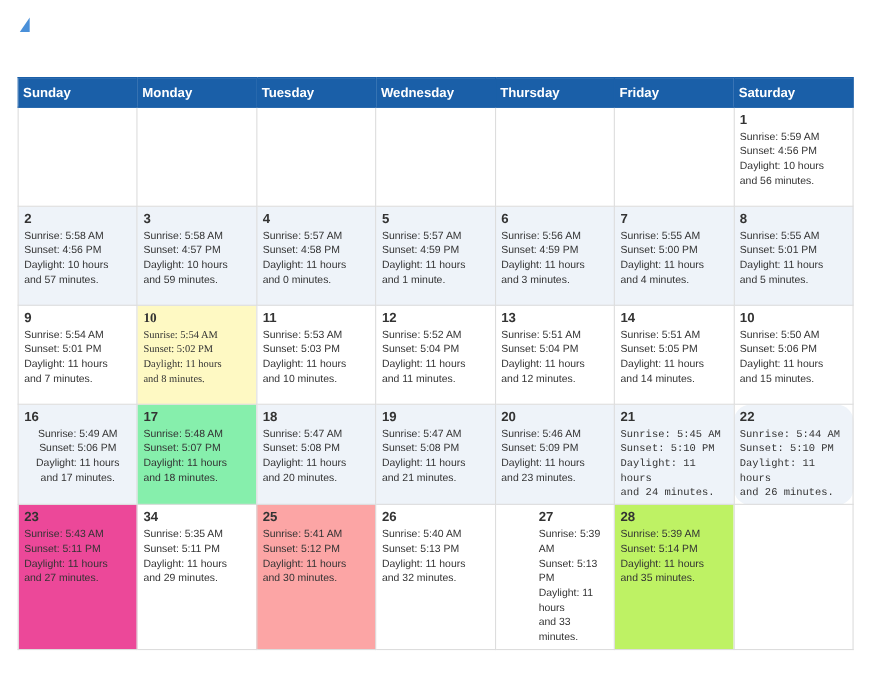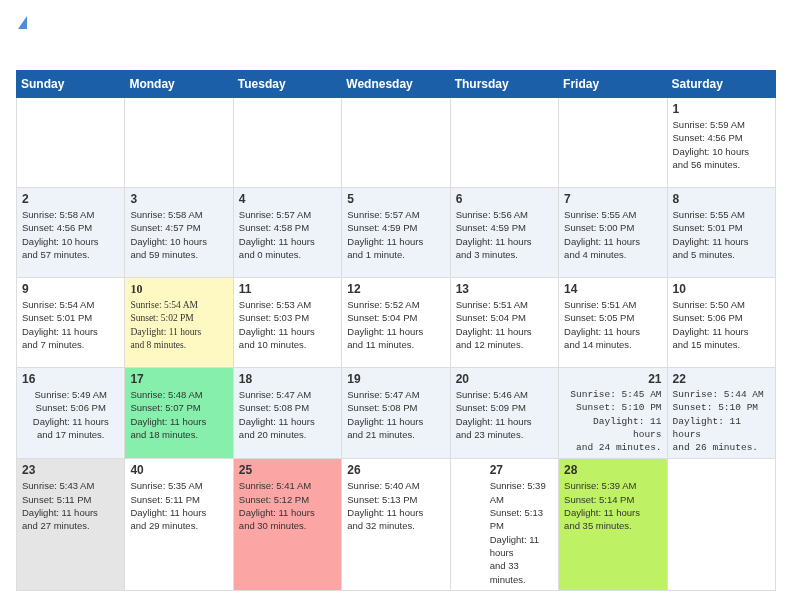--- a/index.html
+++ b/index.html
@@ -256,45 +256,45 @@
 Daylight: 11 hours
 and 21 minutes.</div>
         </td>
         <td style="background: rgb(238, 243, 249);">
           <span class="day-num">20</span>
           <div class="day-detail" style="white-space: pre-line;">Sunrise: 5:46 AM
 Sunset: 5:09 PM
 Daylight: 11 hours
 and 23 minutes.</div>
         </td>
-        <td style="background: rgb(238, 243, 249); text-align: right;">
+        <td style="background: rgb(238, 243, 249);">
           <span class="day-num">21</span>
           <div class="day-detail" style="white-space: pre-line; font-family: Liberation Mono, monospace;">Sunrise: 5:45 AM
 Sunset: 5:10 PM
 Daylight: 11 hours
 and 24 minutes.</div>
         </td>
-        <td style="background: rgb(238, 243, 249);">
+        <td style="background: rgb(238, 243, 249); border-radius: 15px;">
           <span class="day-num">22</span>
           <div class="day-detail" style="white-space: pre-line; font-family: Liberation Mono, monospace;">Sunrise: 5:44 AM
 Sunset: 5:10 PM
 Daylight: 11 hours
 and 26 minutes.</div>
         </td>
       </tr>
       <tr>
-        <td style="background: #e5e5e5;">
+        <td style="background: #ec4899;">
           <span class="day-num">23</span>
           <div class="day-detail" style="white-space: pre-line;">Sunrise: 5:43 AM
 Sunset: 5:11 PM
 Daylight: 11 hours
 and 27 minutes.</div>
         </td>
         <td style="background: rgb(255, 255, 255);">
-          <span class="day-num">40</span>
+          <span class="day-num">34</span>
           <div class="day-detail" style="white-space: pre-line;">Sunrise: 5:35 AM
 Sunset: 5:11 PM
 Daylight: 11 hours
 and 29 minutes.</div>
         </td>
         <td style="background: #fca5a5;">
           <span class="day-num">25</span>
           <div class="day-detail" style="white-space: pre-line;">Sunrise: 5:41 AM
 Sunset: 5:12 PM
 Daylight: 11 hours

